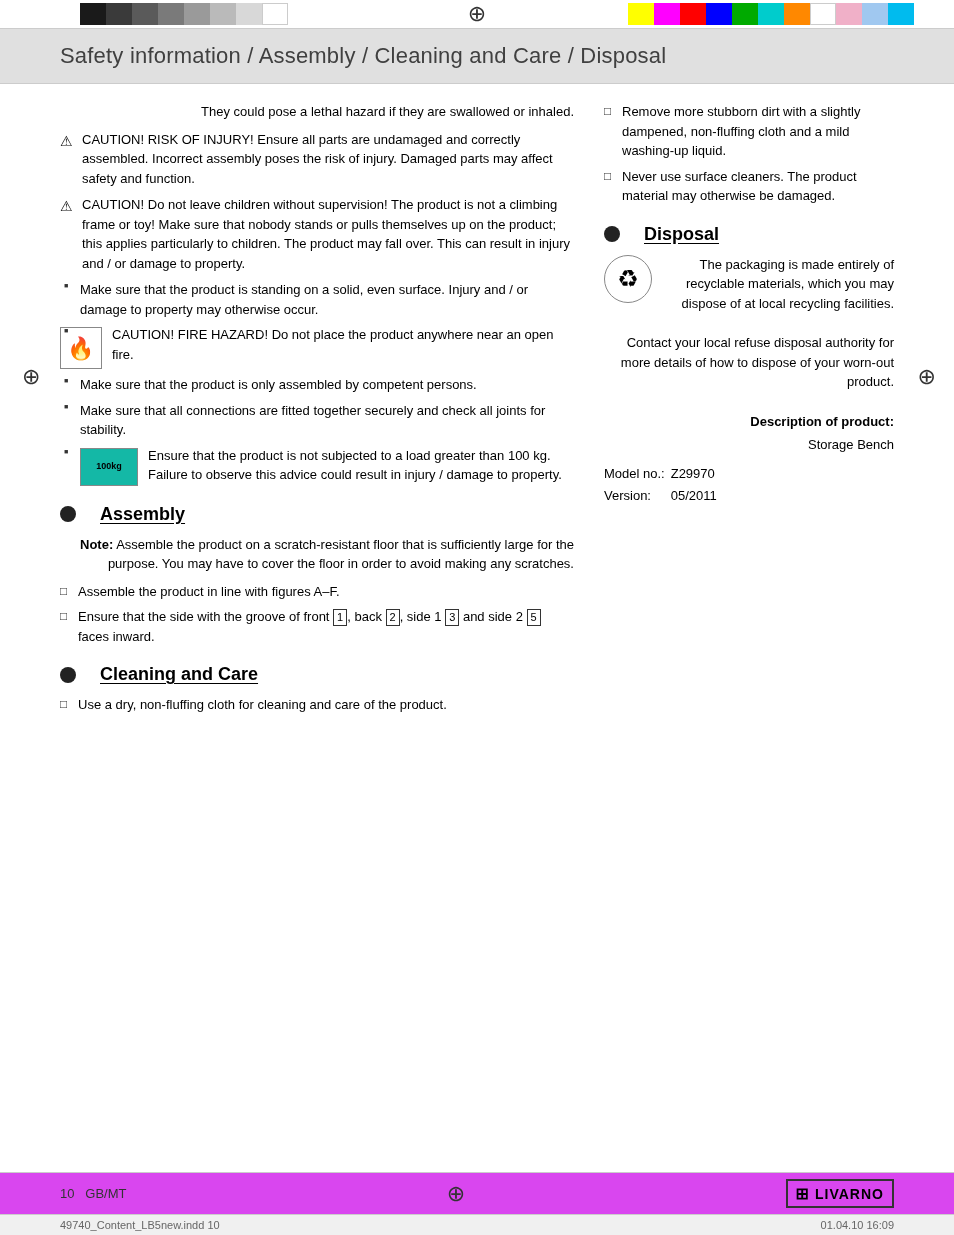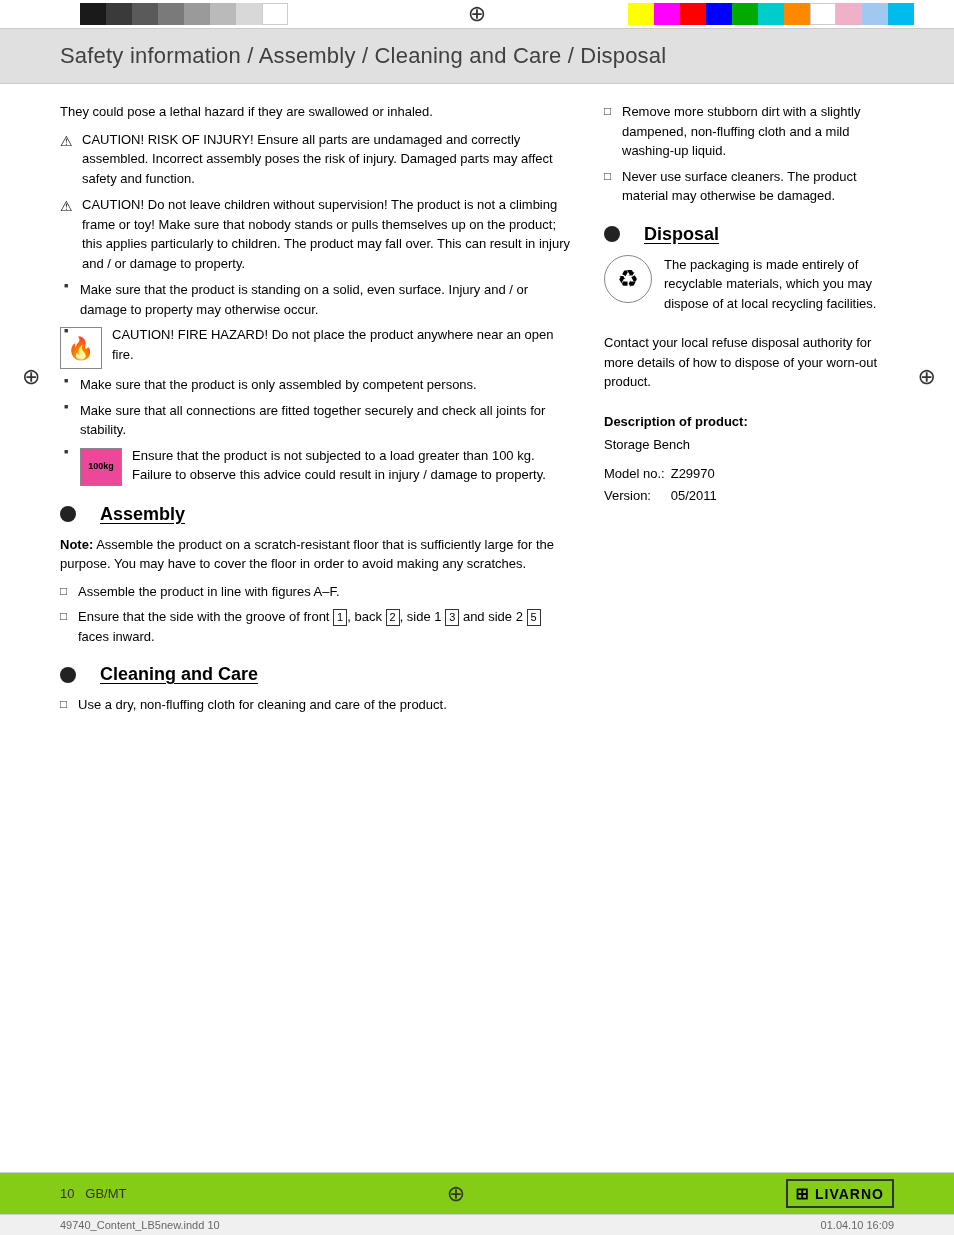--- a/index.html
+++ b/index.html
@@ -69,21 +69,21 @@
     }
     .col-left {
       flex: 1;
       min-width: 0;
     }
     .col-right {
       width: 290px;
       flex-shrink: 0;
     }
 
-    p { margin-bottom: 8px; line-height: 1.5; }
+    p { margin-bottom: 8px; line-height: 1.5; text-align: right; }
 
     .caution-block {
       margin-bottom: 7px;
       padding-left: 22px;
       position: relative;
       line-height: 1.5;
     }
     .caution-block .caution-icon {
       position: absolute;
       left: 0;
@@ -137,31 +137,31 @@
       border: 1.5px solid #888;
       display: flex;
       align-items: center;
       justify-content: center;
       font-size: 22px;
       margin-top: 2px;
     }
     .fire-hazard-text { line-height: 1.5; }
 
     .load-icon {
-      width: 42px;
+      width: 58px;
       height: 38px;
       flex-shrink: 0;
       border: 1.5px solid #888;
       display: flex;
       align-items: center;
       justify-content: center;
       font-size: 9px;
       font-weight: bold;
       margin-top: 2px;
-      background: #ec4899;
+      background: #14b8a6;
     }
 
     
     .section-heading {
       display: flex;
       align-items: center;
       gap: 24px;
       margin: 18px 0 10px 0;
     }
     .section-bullet {
@@ -227,21 +227,21 @@
       vertical-align: middle;
     }
 
     
     .note-bold { font-weight: bold; }
 
     
     .footer {
       margin-top: auto;
       border-top: 1px solid #ccc;
-      background: #84cc16;
+      background: #d946ef;
       padding: 6px 60px;
       display: flex;
       align-items: center;
       justify-content: space-between;
       min-height: 36px;
     }
     .footer-left { font-size: 13px; color: #333; }
     .livarno-logo {
       border: 2px solid #333;
       padding: 3px 8px;

